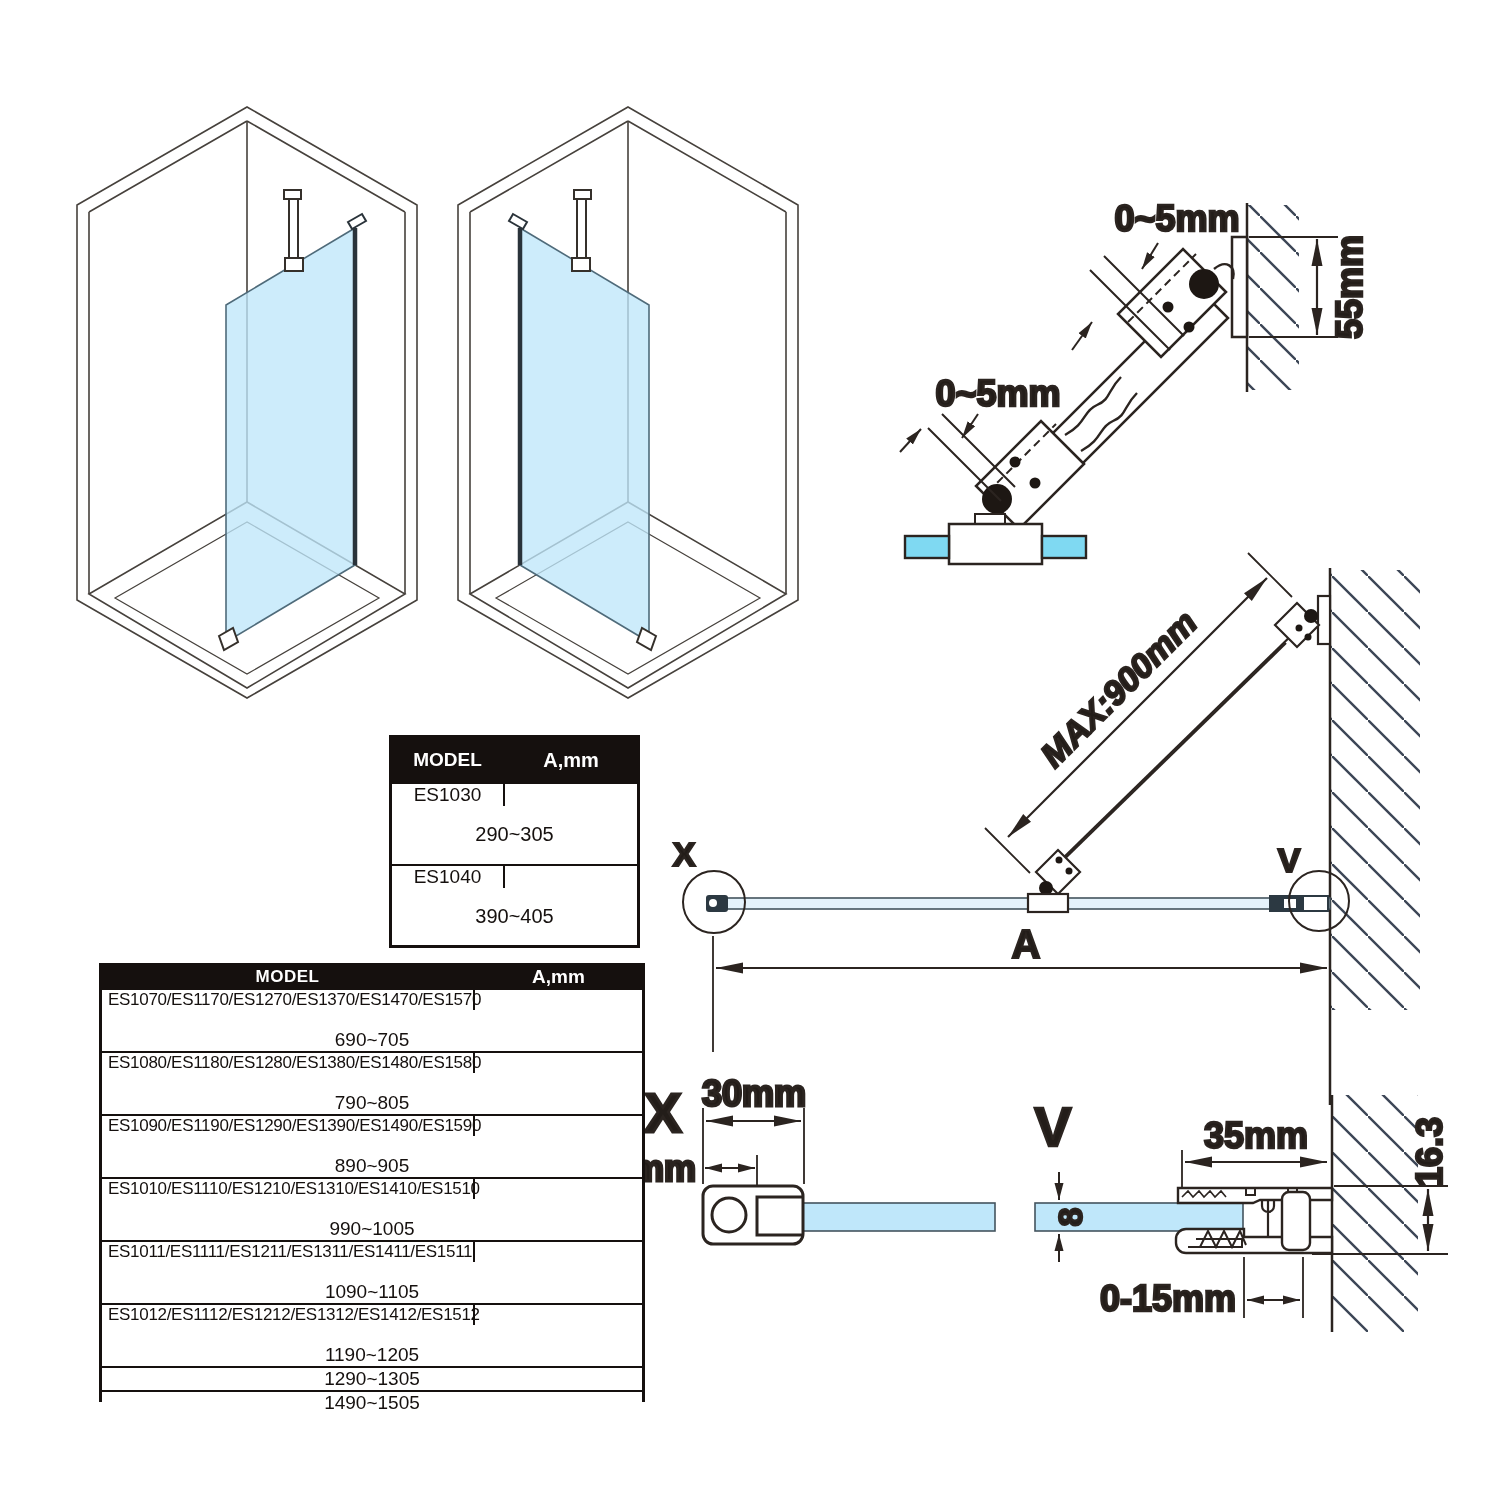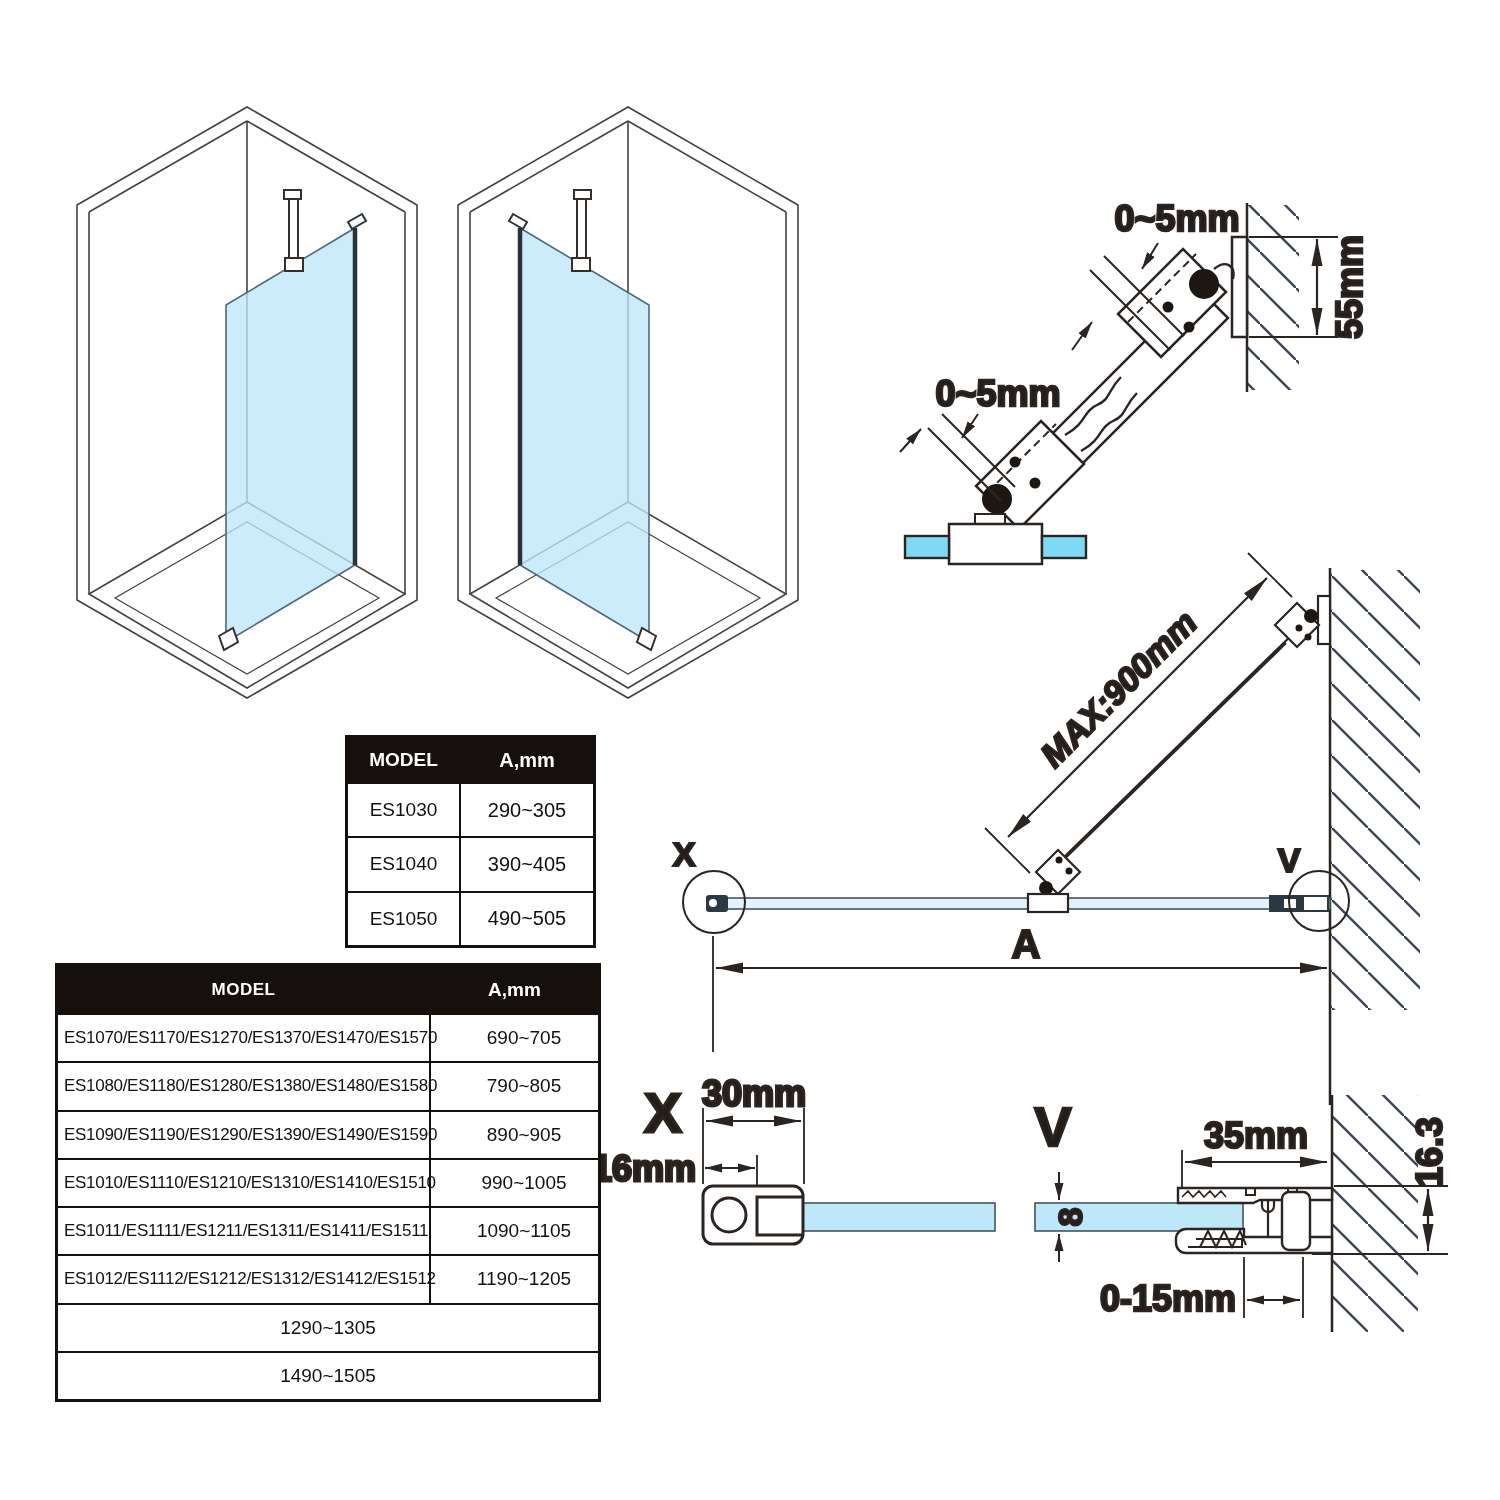--- a/index.html
+++ b/index.html
@@ -8,23 +8,23 @@
   #drawing{position:absolute;left:0;top:0;}
   svg text{font-family:"Liberation Sans", sans-serif;fill:#231d19;}
   .dimlabel{font-size:36px;font-weight:bold;}
   .dimlabel-sm{font-size:34px;font-weight:bold;}
   .callout{font-size:34px;font-weight:bold;}
   .biglabel{font-size:56px;font-weight:bold;}
   .maxlabel{font-size:34px;font-weight:bold;font-style:italic;}
   .alabel{font-size:40px;font-weight:bold;}
 
   
-  .tbl{position:absolute;border:3px solid #15100e;background:#fff;display:flex;flex-direction:column;box-sizing:border-box;}
+  .tbl{position:absolute;border:3px solid #15100e;background:#fff;display:flex;flex-direction:column;box-sizing:border-box;margin-left:44px;}
   .tbl .thead{background:#15100e;color:#ffffff;font-weight:bold;display:flex;align-items:center;}
-  .tbl .trow{display:flex;border-top:2px solid #15100e;background:#fff;}
+  .tbl .trow{display:flex;border-top:2px solid #15100e;background:#fff;flex-direction:column;}
   .cell{display:flex;align-items:center;justify-content:center;box-sizing:border-box;}
   .tbl-small{left:345px;top:735px;width:251px;height:213px;}
   .tbl-small .thead{height:44px;font-size:18px;}
   .tbl-small .trow{flex:1;}
   .tbl-small .c1{width:113px;border-right:2px solid #15100e;font-size:19px;}
   .tbl-small .c2{flex:1;font-size:20px;}
   .tbl-small .thead .c1{border-right:2px solid #15100e;}
   .tbl-big{left:55px;top:963px;width:546px;height:439px;}
   .tbl-big .thead{height:47px;font-size:18px;}
   .tbl-big .trow{flex:1;gap:19px;}
@@ -222,24 +222,20 @@
     <div class="cell c2">A,mm</div>
   </div>
   <div class="trow">
     <div class="cell c1">ES1030</div>
     <div class="cell c2">290~305</div>
   </div>
   <div class="trow">
     <div class="cell c1">ES1040</div>
     <div class="cell c2">390~405</div>
   </div>
-  <div class="trow">
-    <div class="cell c1">ES1050</div>
-    <div class="cell c2">490~505</div>
-  </div>
 </div>
 
 <div class="tbl tbl-big">
   <div class="thead">
     <div class="cell c1">MODEL</div>
     <div class="cell c2">A,mm</div>
   </div>
   <div class="trow">
     <div class="cell c1">
           <span>ES1070/ES1170/ES1270/ES1370/ES1470/</span>

